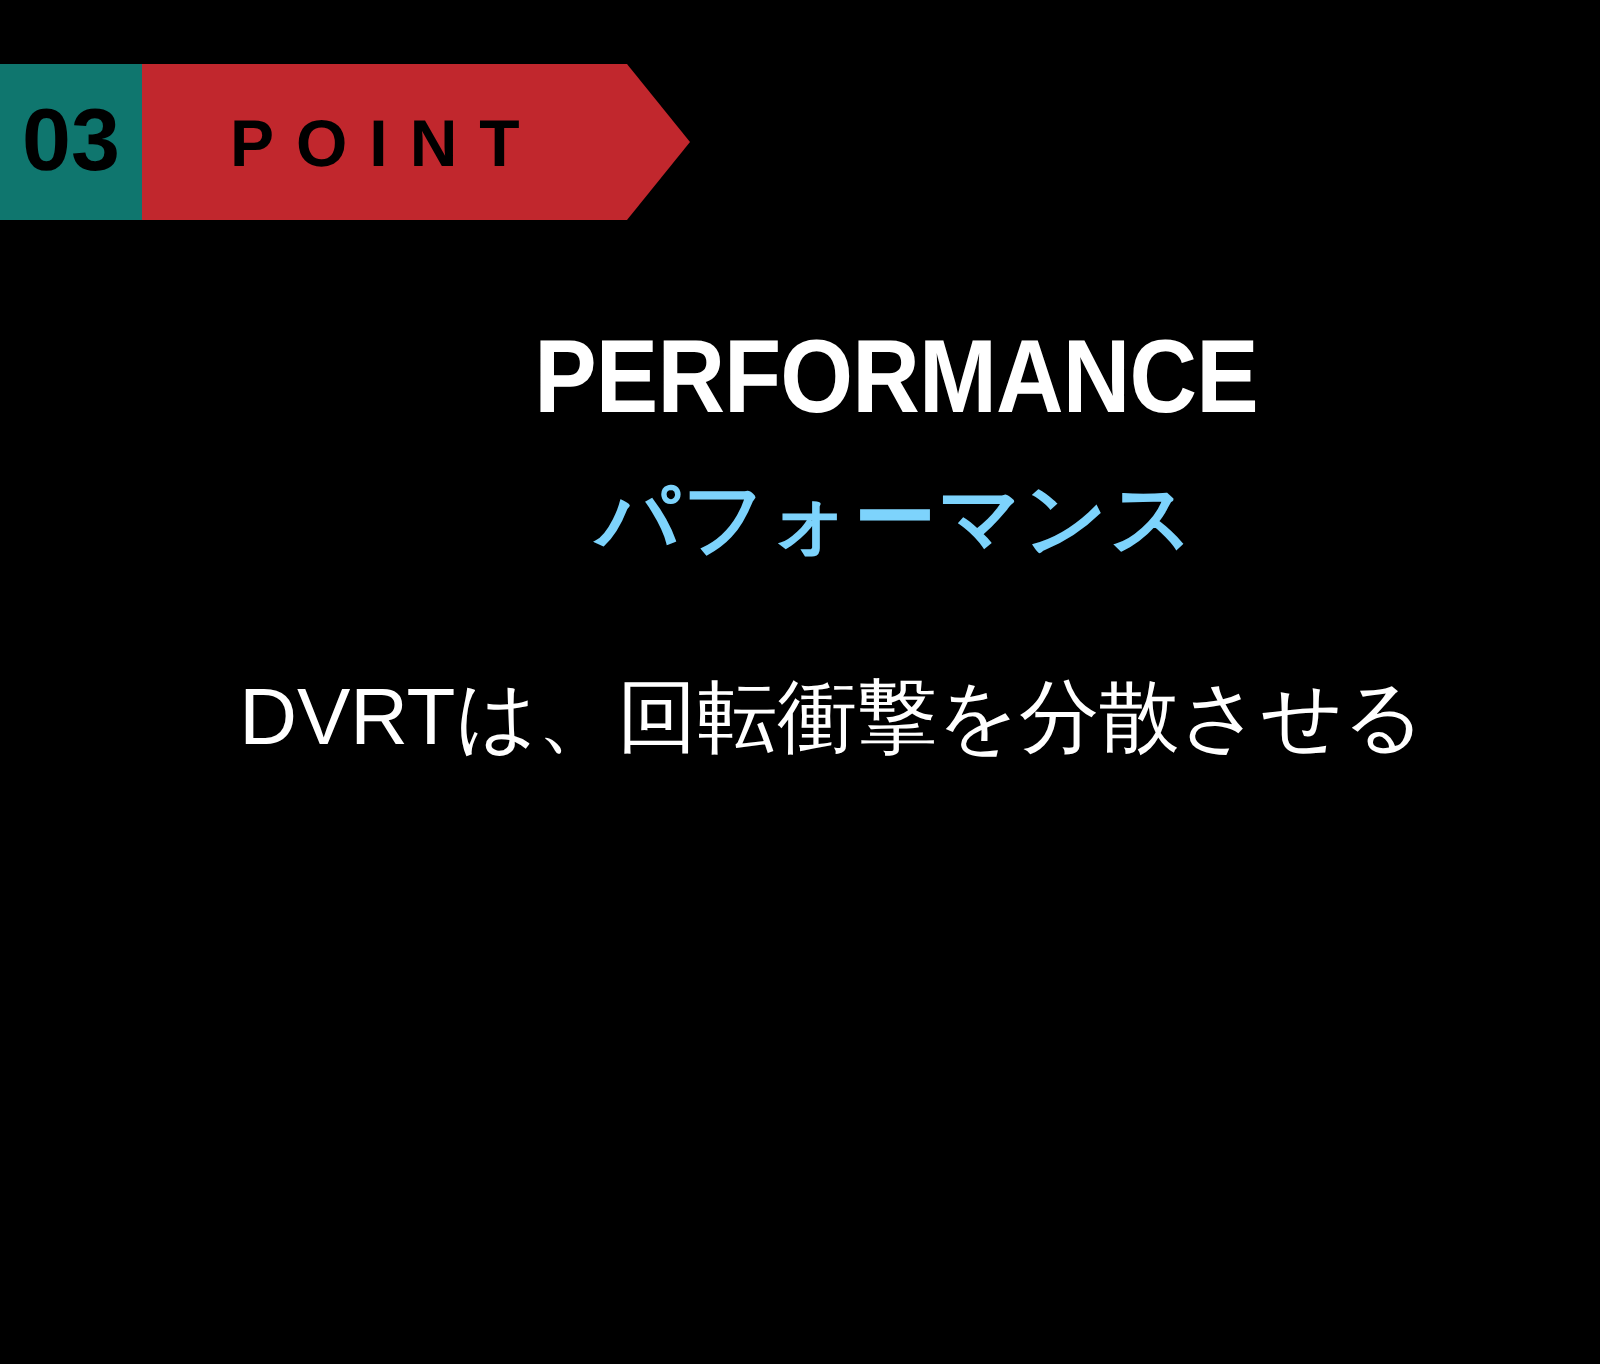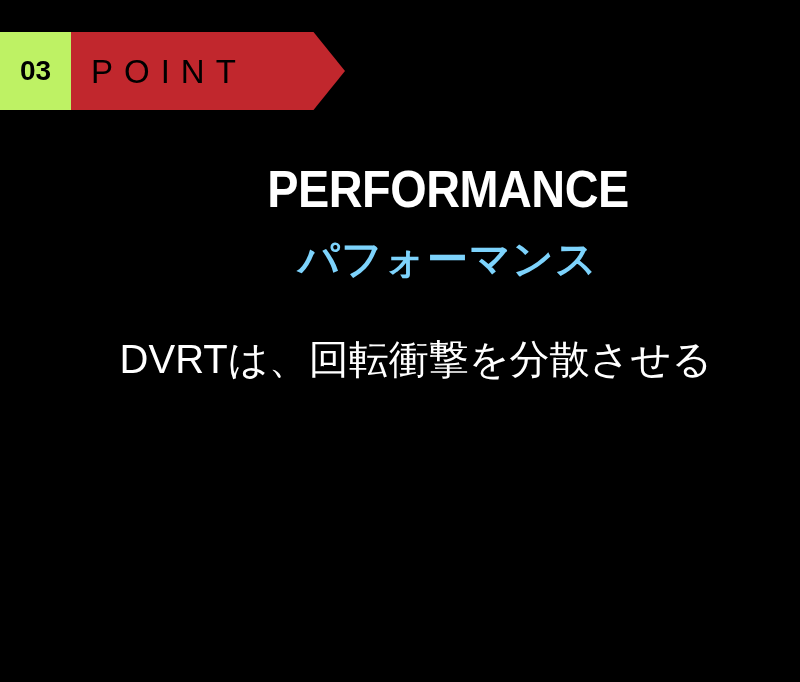--- a/index.html
+++ b/index.html
@@ -27,49 +27,49 @@
     position: absolute;
     left: 0;
     top: 32px;
     height: 78px;
     display: flex;
     align-items: stretch;
   }
 
   .banner-number {
     width: 71px;
-    background: #bef264;
+    background: #0f766e;
     color: #000000;
     display: flex;
     align-items: center;
     justify-content: center;
-    font-size: 28px;
+    font-size: 44px;
     font-weight: 700;
     letter-spacing: 0px;
     line-height: 1;
   }
 
   .banner-arrow {
     position: relative;
     width: 274px;
     height: 78px;
     background: var(--accent, #c1272d);
     -webkit-clip-path: polygon(0 0, 88.5% 0, 100% 50%, 88.5% 100%, 0 100%);
     clip-path: polygon(0 0, 88.5% 0, 100% 50%, 88.5% 100%, 0 100%);
     display: flex;
     align-items: center;
   }
 
   .banner-label {
     color: #000000;
     font-size: 33px;
-    font-weight: 400;
+    font-weight: 700;
     letter-spacing: 11px;
     line-height: 1;
-    padding-left: 20px;
+    padding-left: 44px;
     text-align: center;
   }
 
   
   .heading-block {
     position: absolute;
     left: 0;
     top: 160px;
     width: 800px;
     text-align: center;

